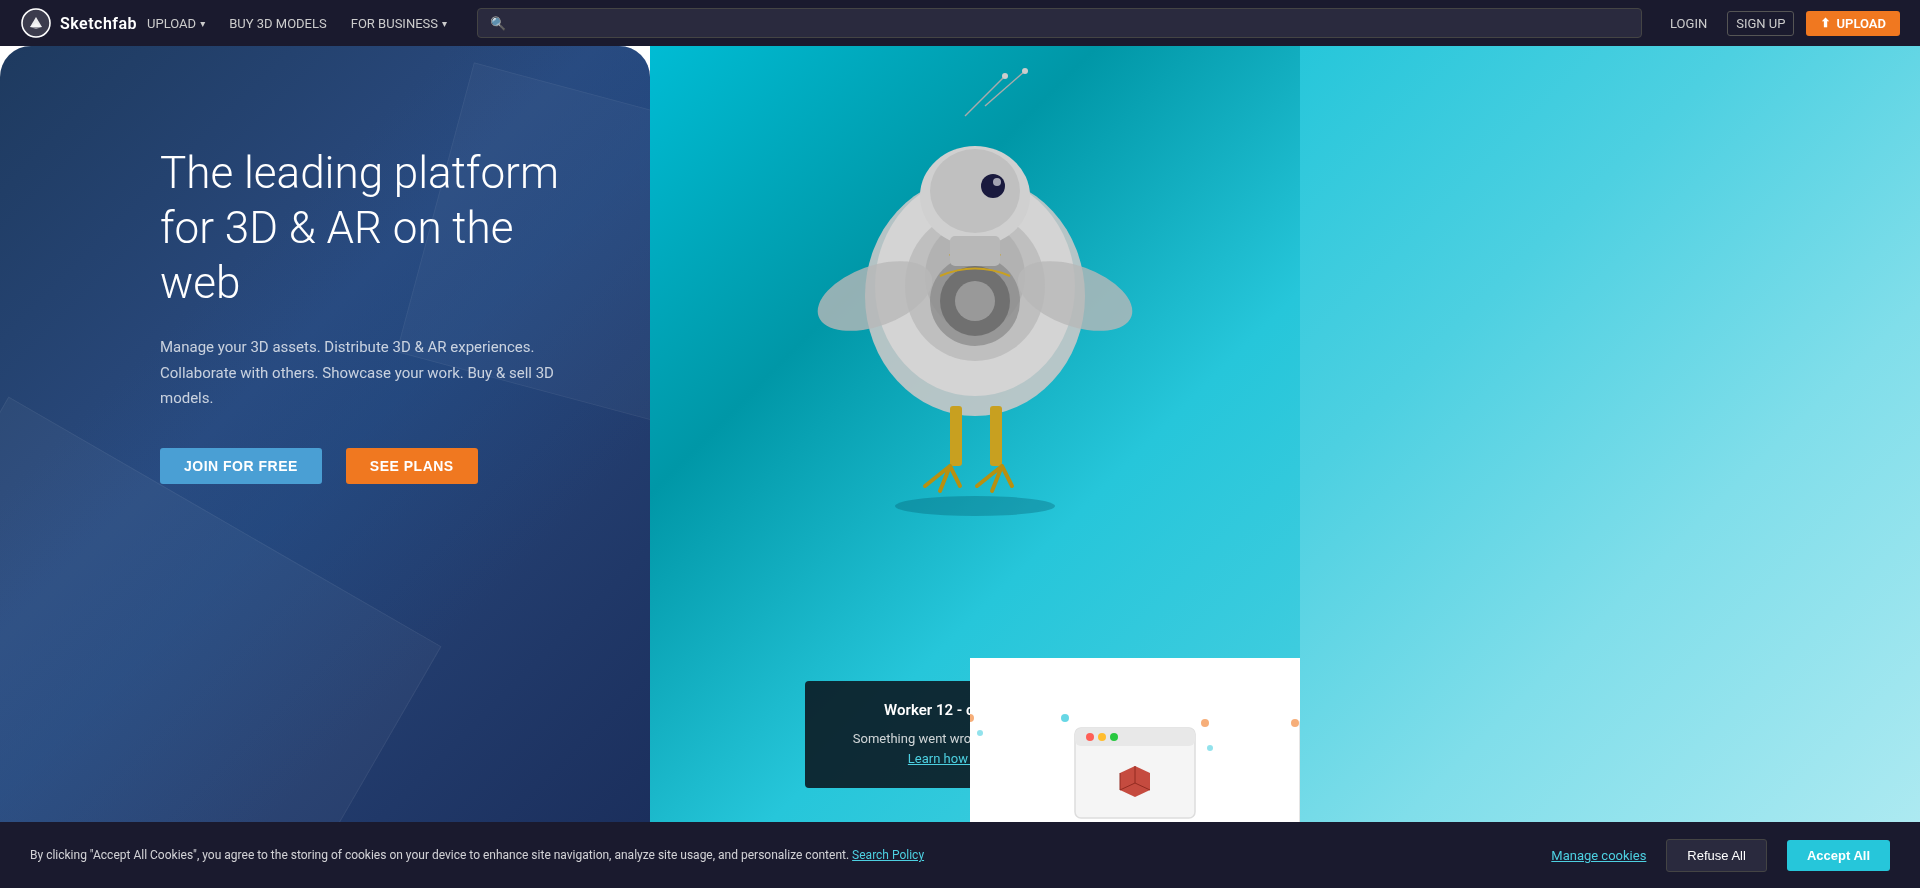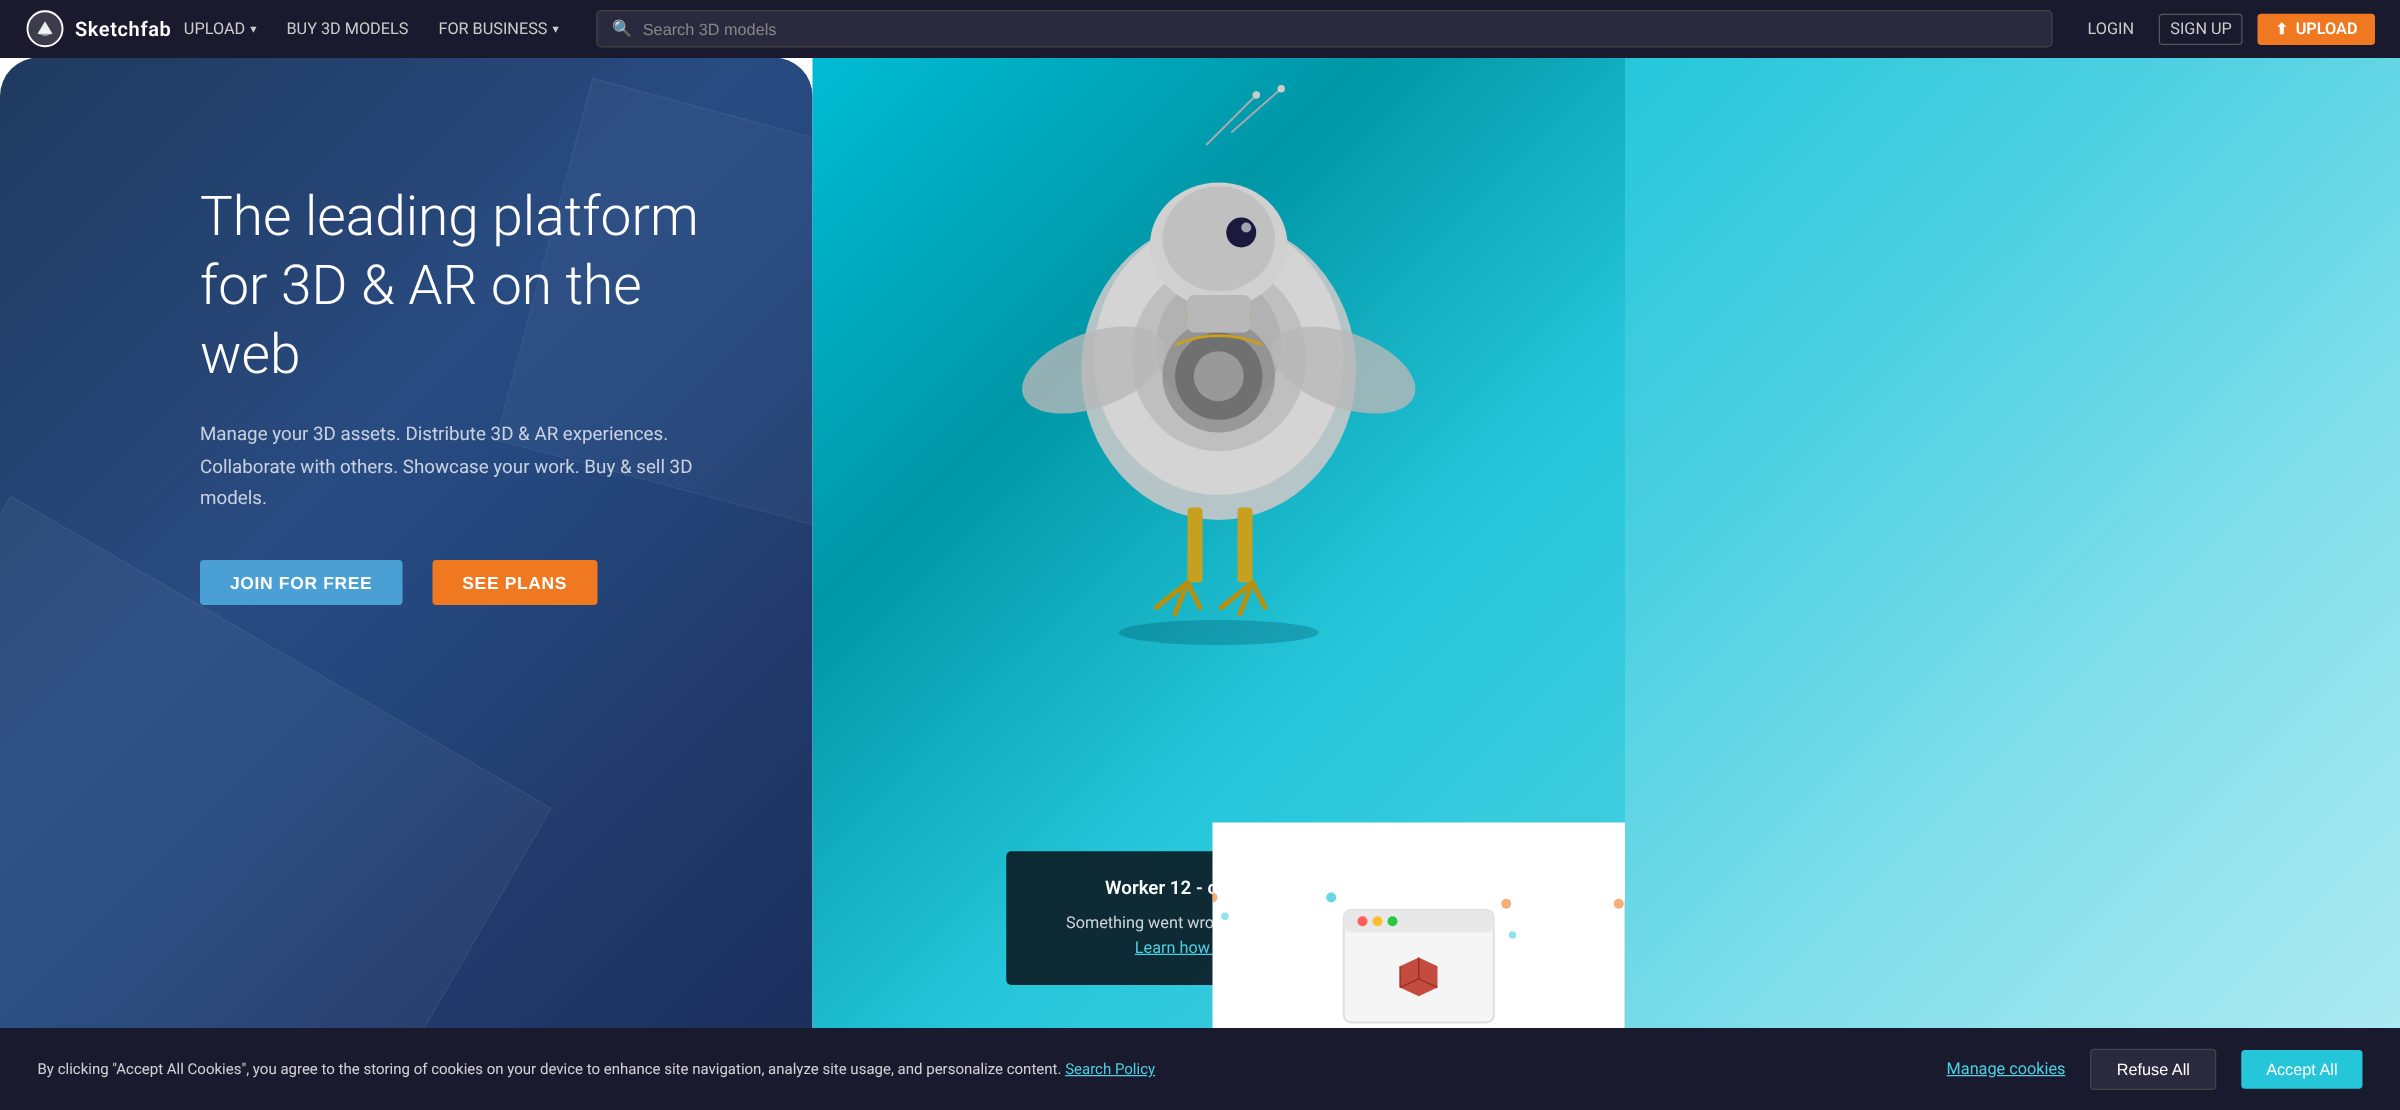--- a/index.html
+++ b/index.html
@@ -150,21 +150,21 @@
     }
     .cookie-text { color: rgba(255,255,255,0.8); font-size: 12px; line-height: 1.5; flex: 1; max-width: 900px; }
     .cookie-link { color: #4dd0e1; text-decoration: underline; cursor: pointer; }
     .cookie-manage { color: #4dd0e1; text-decoration: underline; cursor: pointer; font-size: 13px; margin-left: auto; white-space: nowrap; }
     .btn-refuse {
       background: #2a2a3e; color: #fff; font-size: 13px; font-weight: 500;
       padding: 8px 20px; border-radius: 3px; cursor: pointer; border: 1px solid #444;
       white-space: nowrap;
     }
     .btn-accept {
-      background: #26c6da; color: #fff; font-size: 13px; font-weight: 400;
+      background: #26c6da; color: #fff; font-size: 13px; font-weight: 700;
       padding: 8px 20px; border-radius: 3px; cursor: pointer; border: none;
       white-space: nowrap;
     }
   </style>
 </head>
 <body>
 
 <nav class="navbar">
   <div class="navbar-logo">
     <svg class="navbar-logo-icon" viewBox="0 0 32 32" fill="none">
@@ -185,21 +185,20 @@
       <span>BUY 3D MODELS</span>
     </div>
     <div class="navbar-nav-item">
       <span>FOR BUSINESS</span>
       <span class="chevron">▾</span>
     </div>
   </div>
 
   <div class="navbar-search">
     <span class="search-icon-nav">🔍</span>
-    <input type="text" placeholder="Search 3D models" style="">
   </div>
 
   <div class="navbar-actions">
     <span class="btn-login">LOGIN</span>
     <span class="btn-signup">SIGN UP</span>
     <div class="btn-upload">
       <span class="upload-icon">⬆</span>
       <span>UPLOAD</span>
     </div>
   </div>

